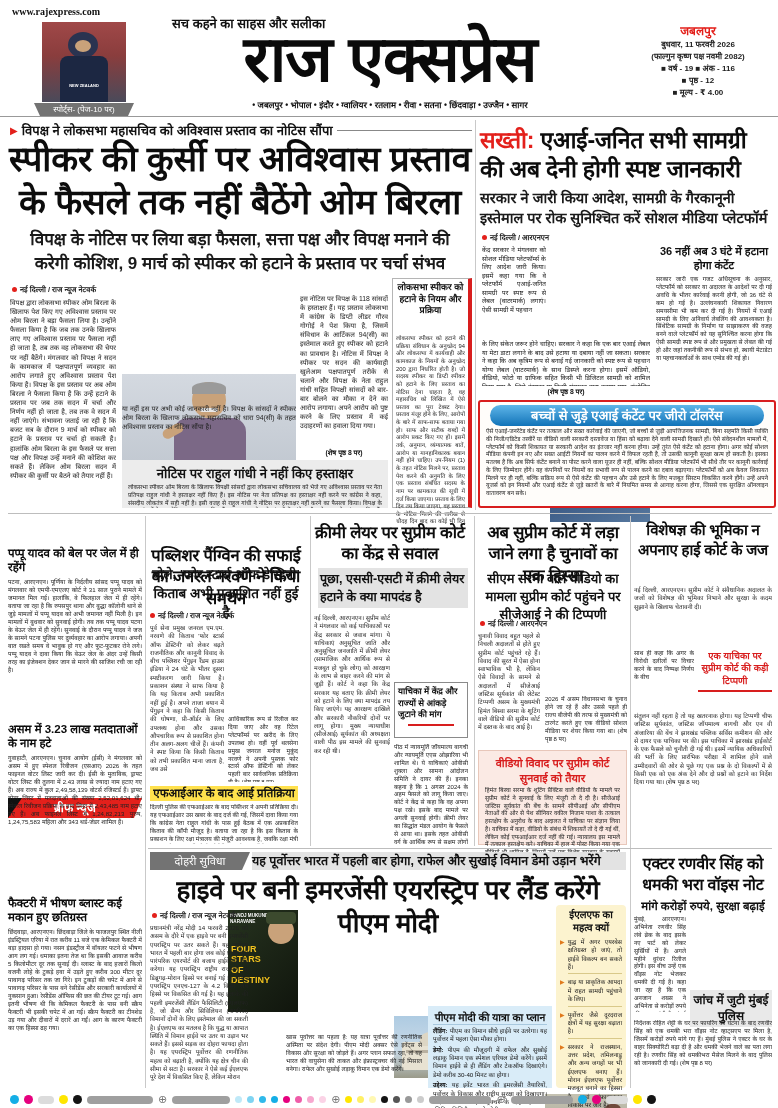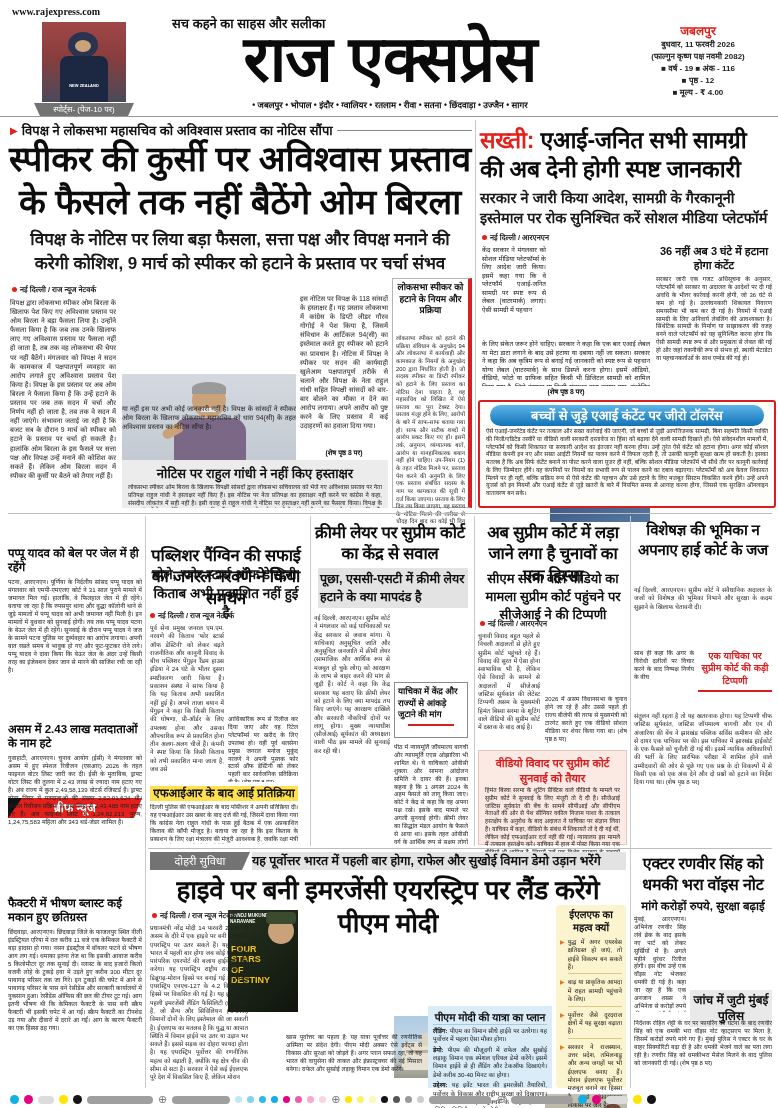--- a/index.html
+++ b/index.html
@@ -159,21 +159,21 @@
     <span class="corner"></span>
     <span>ब्रीफ न्यूज</span>
   </div>
 
   <div class="abs" style="left:8px;top:546px;width:134px;">
     <div class="brieftitle">पप्पू यादव को बेल पर जेल में ही रहेंगे</div>
     <div class="tiny" style="margin-top:3px;height:138px;font-size:6.1px;">पटना, आरएनएन। पूर्णिया के निर्दलीय सांसद पप्पू यादव को मंगलवार को एमपी-एमएलए कोर्ट ने 31 साल पुराने मामले में जमानत मिल गई। हालांकि, वे फिलहाल जेल में ही रहेंगे। बताया जा रहा है कि रुपसपुर थाना और बुद्धा कॉलोनी थाने से जुड़े मामलों में पप्पू यादव को अभी जमानत नहीं मिली है। इन मामलों में बुधवार को सुनवाई होगी। तब तक पप्पू यादव पटना के बेऊर जेल में ही रहेंगे। सुनवाई के दौरान पप्पू यादव ने जज के सामने पटना पुलिस पर दुर्व्यवहार का आरोप लगाया। अपनी बात रखते समय वे भावुक हो गए और फूट-फूटकर रोने लगे। पप्पू यादव ने दावा किया कि बेऊर जेल के अंदर उन्हें किसी तरह का इंजेक्शन देकर जान से मारने की साजिश रची जा रही है।</div>
   </div>
 
   <div class="abs" style="left:8px;top:722px;width:134px;">
-    <div class="brieftitle">असम में 2.43 लाख मतदाताओं के नाम हटे</div>
+    <div class="brieftitle">असम में 3.23 लाख मतदाताओं के नाम हटे</div>
     <div class="tiny" style="margin-top:3px;height:138px;font-size:6.1px;">गुवाहाटी, आरएनएन। चुनाव आयोग (ईसी) ने मंगलवार को असम में हुए स्पेशल रिवीजन (एसआर) 2026 के तहत फाइनल वोटर लिस्ट जारी कर दी। ईसी के मुताबिक, ड्राफ्ट वोटर लिस्ट की तुलना में 2.43 लाख से ज्यादा नाम हटाए गए हैं। अब राज्य में कुल 2,49,58,139 वोटर्स रजिस्टर्ड हैं। ड्राफ्ट वोटर लिस्ट में मतदाताओं की संख्या 2,52,01,624 थी। स्पेशल रिवीजन प्रक्रिया के बाद लिस्ट में 2,43,485 नाम हटाए गए हैं। अब फाइनल लिस्ट में 1,24,82,213 पुरुष, 1,24,75,583 महिला और 343 थर्ड-जेंडर शामिल हैं।</div>
   </div>
 
   <div class="abs" style="left:8px;top:896px;width:134px;">
     <div class="brieftitle">फैक्टरी में भीषण ब्लास्ट कई मकान हुए छतिग्रस्त</div>
     <div class="tiny" style="margin-top:3px;height:150px;font-size:6.1px;">छिंदवाड़ा, आरएनएन। छिंदवाड़ा जिले के फाजलपुर स्थित नीली इंडस्ट्रियल एरिया में रात करीब 11 बजे एक केमिकल फैक्टरी में बड़ा हादसा हो गया। नसन इंडस्ट्रीज में बॉयलर फटने से भीषण आग लग गई। धमाका इतना तेज था कि इसकी आवाज करीब 5 किलोमीटर दूर तक सुनाई दी। ब्लास्ट के बाद हजारों किलो वजनी लोहे के टुकड़े हवा में उड़ते हुए करीब 300 मीटर दूर पावागढ़ परिसर तक जा गिरे। इन टुकड़ों की चपेट में आने से पावागढ़ परिसर के पास बने रेसीडेंस और सरकारी कार्यालयों में नुकसान हुआ। रेसीडेंस ऑफिस की छत की टीयर टूट गई। आग इतनी भीषण थी कि केमिकल फैक्टरी के पास बनी स्क्रैप फैक्टरी भी इसकी चपेट में आ गई। स्क्रैप फैक्टरी का टीनशेड उड़ गया और दीवारों में दरारें आ गईं। आग के कारण फैक्टरी का एक हिस्सा ढह गया।</div>
   </div>
 
   <div class="vline" style="left:145px;top:516px;height:572px;"></div>
   <div class="vline" style="left:310px;top:516px;height:330px;"></div>

